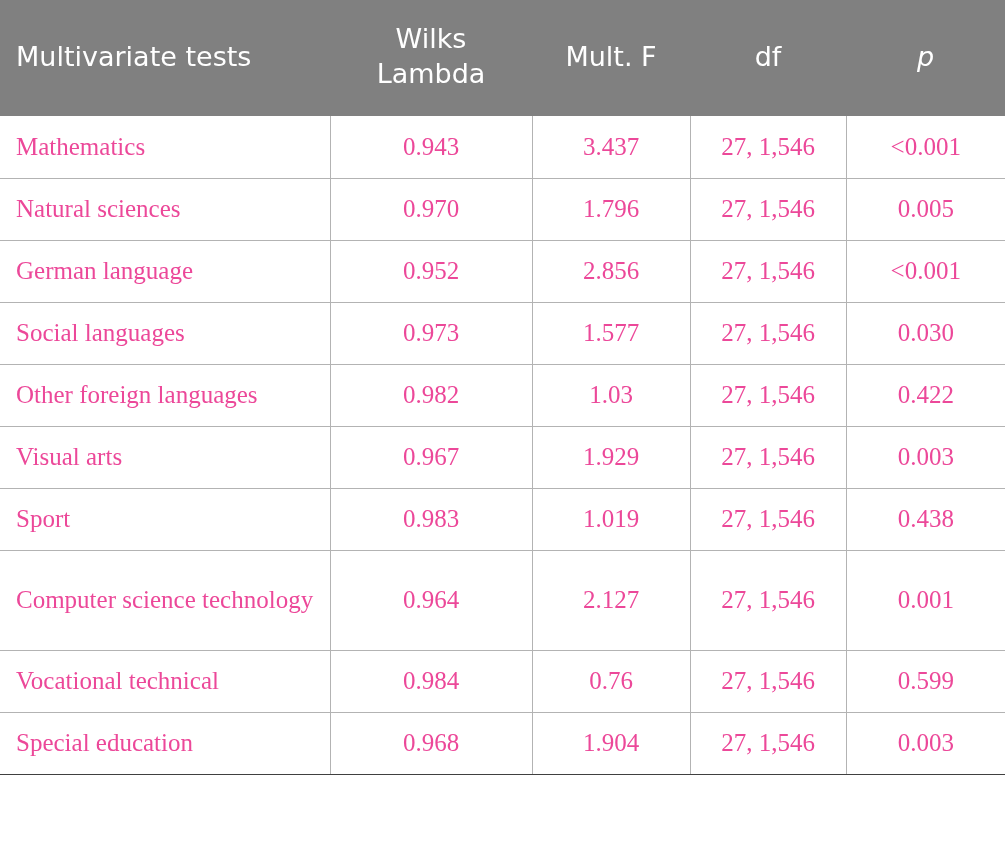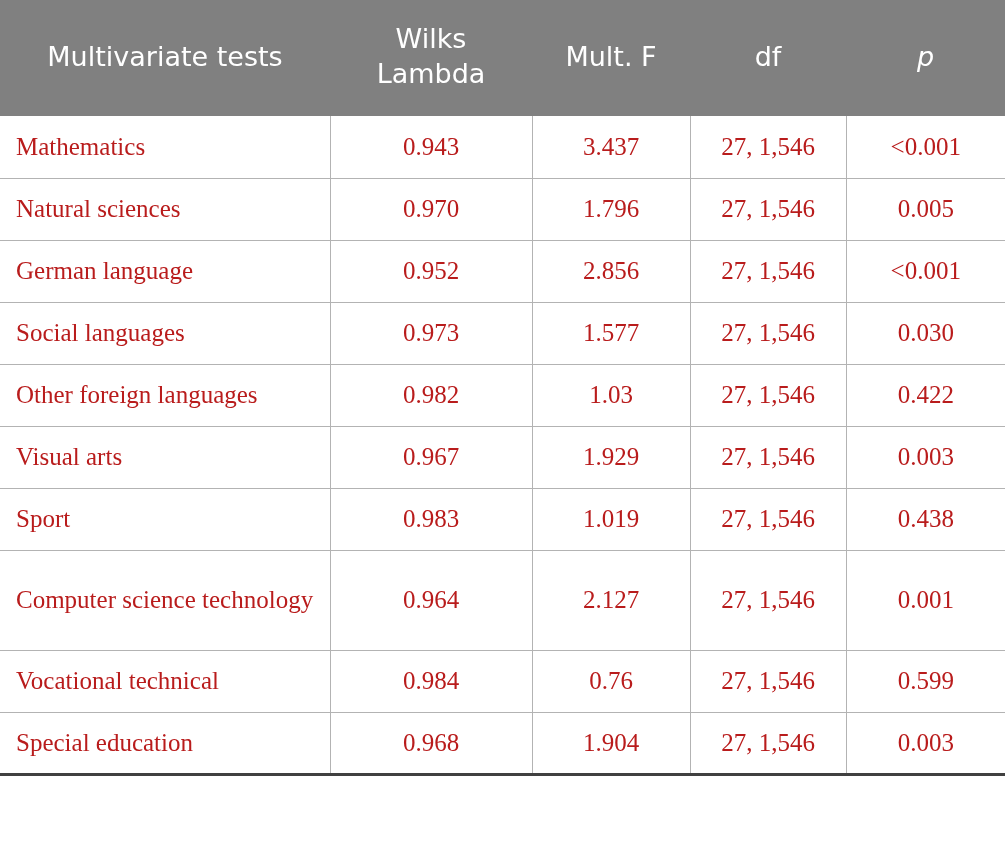--- a/index.html
+++ b/index.html
@@ -30,33 +30,33 @@
     font-weight: 400;
     font-size: 27px;
     line-height: 1.28;
     padding: 14px 16px 16px 16px;
     border: none;
     vertical-align: middle;
     box-sizing: border-box;
     height: 116px;
   }
   thead th.head-left {
-    text-align: center;
+    text-align: left;
   }
   thead th.head-center {
     text-align: center;
   }
   thead th .ital {
     font-style: italic;
   }
 
   tbody td {
     border-bottom: 1px solid #b3b3b3;
     font-size: 25px;
-    color: #b91c1c;
+    color: #ec4899;
     padding: 14px 16px;
     vertical-align: middle;
     box-sizing: border-box;
     background: #ffffff;
   }
   tbody tr td.label-cell {
     text-align: left;
     border-right: 1px solid #b3b3b3;
   }
   tbody tr td.num-cell {
@@ -70,21 +70,21 @@
     height: 100px;
     margin-top: 16px;
   }
   tbody tr td {
     height: 62px;
   }
   tbody tr.row-tall td.label-cell {
     line-height: 1.85;
   }
   tbody tr:last-child td {
-    border-bottom: 3px solid #404040;
+    border-bottom: 1px solid #404040;
   }
 </style>
 </head>
 <body>
 
 <table id="results-table">
   <colgroup>
     <col class="c0">
     <col class="c1">
     <col class="c2">

